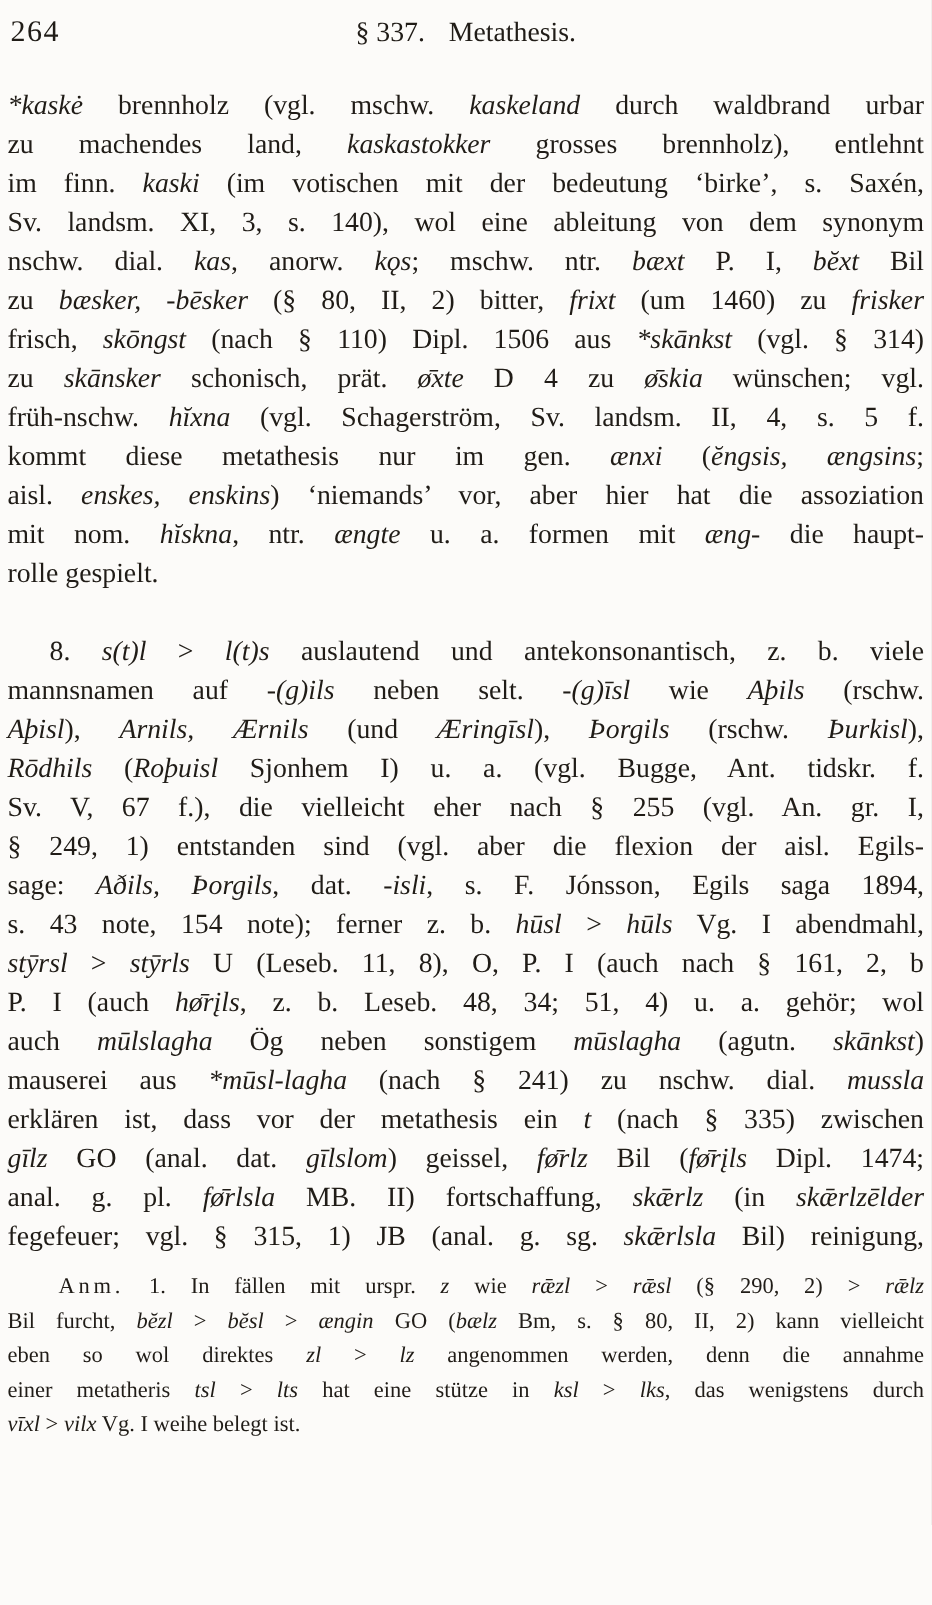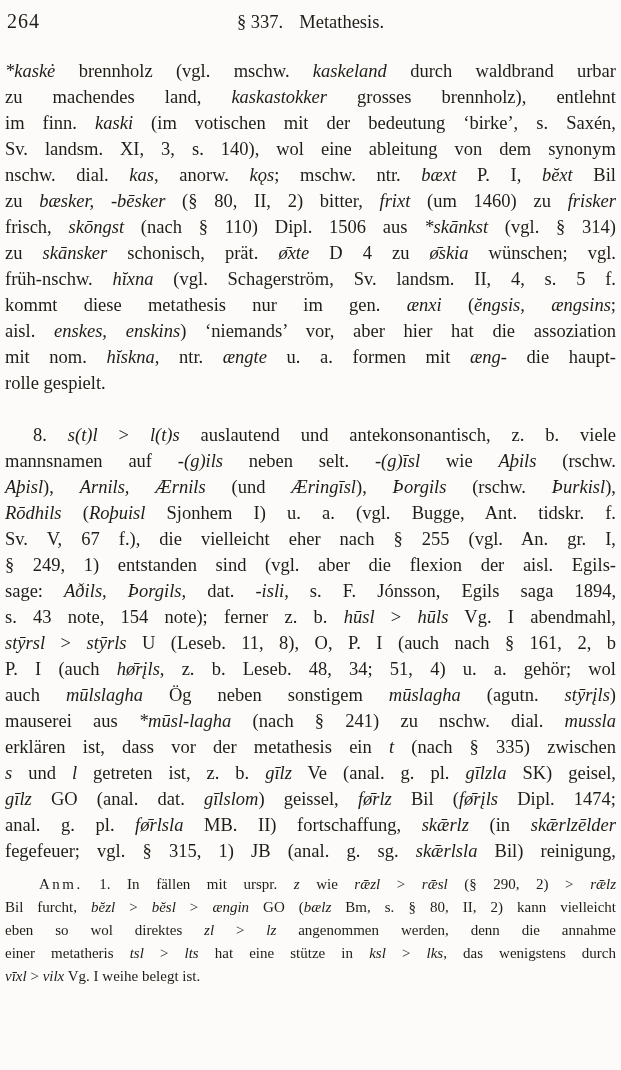--- a/index.html
+++ b/index.html
@@ -54,24 +54,23 @@
         <div class="line first">8. <i>s(t)l</i> &gt; <i>l(t)s</i> auslautend und antekonsonantisch, z. b. viele</div>
         <div class="line">mannsnamen auf <i>-(g)ils</i> neben selt. <i>-(g)īsl</i> wie <i>Aþils</i> (rschw.</div>
         <div class="line"><i>Aþisl</i>), <i>Arnils, Ærnils</i> (und <i>Æringīsl</i>), <i>Þorgils</i> (rschw. <i>Þurkisl</i>),</div>
         <div class="line"><i>Rōdhils</i> (<i>Roþuisl</i> Sjonhem I) u. a. (vgl. Bugge, Ant. tidskr. f.</div>
         <div class="line">Sv. V, 67 f.), die vielleicht eher nach § 255 (vgl. An. gr. I,</div>
         <div class="line">§ 249, 1) entstanden sind (vgl. aber die flexion der aisl. Egils-</div>
         <div class="line">sage: <i>Aðils, Þorgils</i>, dat. <i>-isli</i>, s. F. Jónsson, Egils saga 1894,</div>
         <div class="line">s. 43 note, 154 note); ferner z. b. <i>hūsl</i> &gt; <i>hūls</i> Vg. I abendmahl,</div>
         <div class="line"><i>stȳrsl</i> &gt; <i>stȳrls</i> U (Leseb. 11, 8), O, P. I (auch nach § 161, 2, b</div>
         <div class="line">P. I (auch <i>hø̄rįls</i>, z. b. Leseb. 48, 34; 51, 4) u. a. gehör; wol</div>
-        <div class="line">auch <i>mūlslagha</i> Ög neben sonstigem <i>mūslagha</i> (agutn. <i>stȳrįls</i>)</div>
+        <div class="line">auch <i>mūlslagha</i> Ög neben sonstigem <i>mūslagha</i> (agutn. <i>skānkst</i>)</div>
         <div class="line">mauserei aus <i>*mūsl-lagha</i> (nach § 241) zu nschw. dial. <i>mussla</i></div>
         <div class="line">erklären ist, dass vor der metathesis ein <i>t</i> (nach § 335) zwischen</div>
-        <div class="line"><i>s</i> und <i>l</i> getreten ist, z. b. <i>gīlz</i> Ve (anal. g. pl. <i>gīlzla</i> SK) geisel,</div>
         <div class="line"><i>gīlz</i> GO (anal. dat. <i>gīlslom</i>) geissel, <i>fø̄rlz</i> Bil (<i>fø̄rįls</i> Dipl. 1474;</div>
         <div class="line">anal. g. pl. <i>fø̄rlsla</i> MB. II) fortschaffung, <i>skǣrlz</i> (in <i>skǣrlzēlder</i></div>
         <div class="line">fegefeuer; vgl. § 315, 1) JB (anal. g. sg. <i>skǣrlsla</i> Bil) reinigung,</div>
       </div>
       <div class="para annotation">
         <div class="line first"><span class="sp">Anm.</span> 1. In fällen mit urspr. <i>z</i> wie <i>rǣzl</i> &gt; <i>rǣsl</i> (§ 290, 2) &gt; <i>rǣlz</i></div>
         <div class="line">Bil furcht, <i>bĕzl</i> &gt; <i>bĕsl</i> &gt; <i>ængin</i> GO (<i>bælz</i> Bm, s. § 80, II, 2) kann vielleicht</div>
         <div class="line">eben so wol direktes <i>zl</i> &gt; <i>lz</i> angenommen werden, denn die annahme</div>
         <div class="line">einer metatheris <i>tsl</i> &gt; <i>lts</i> hat eine stütze in <i>ksl</i> &gt; <i>lks</i>, das wenigstens durch</div>
         <div class="line last"><i>vīxl</i> &gt; <i>vilx</i> Vg. I weihe belegt ist.</div>

